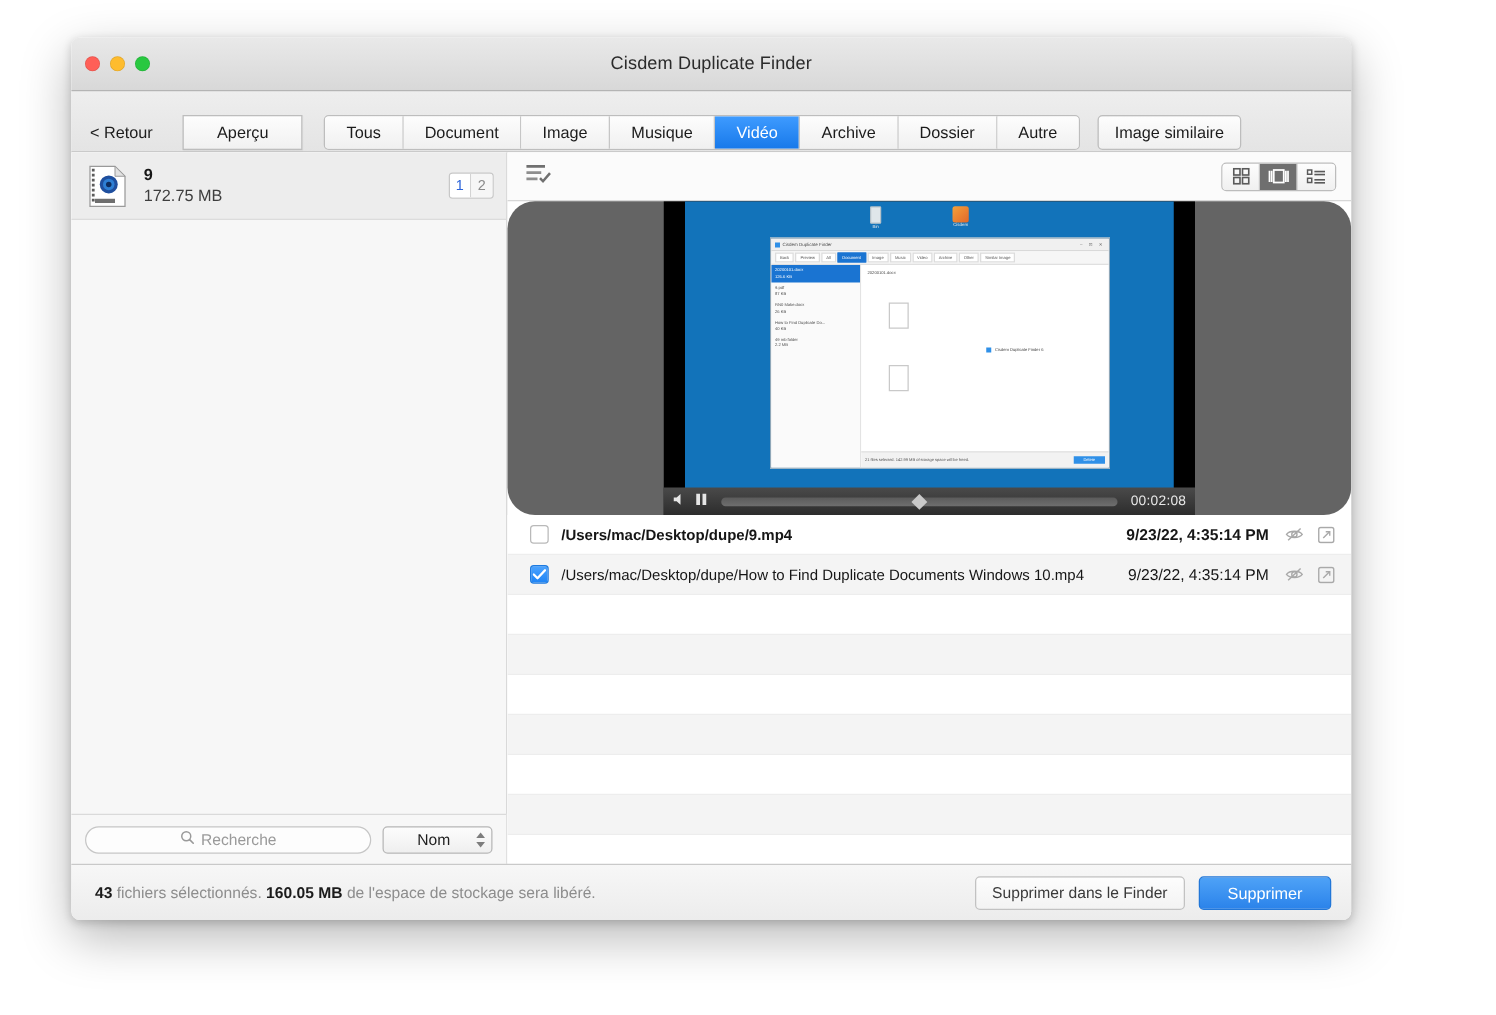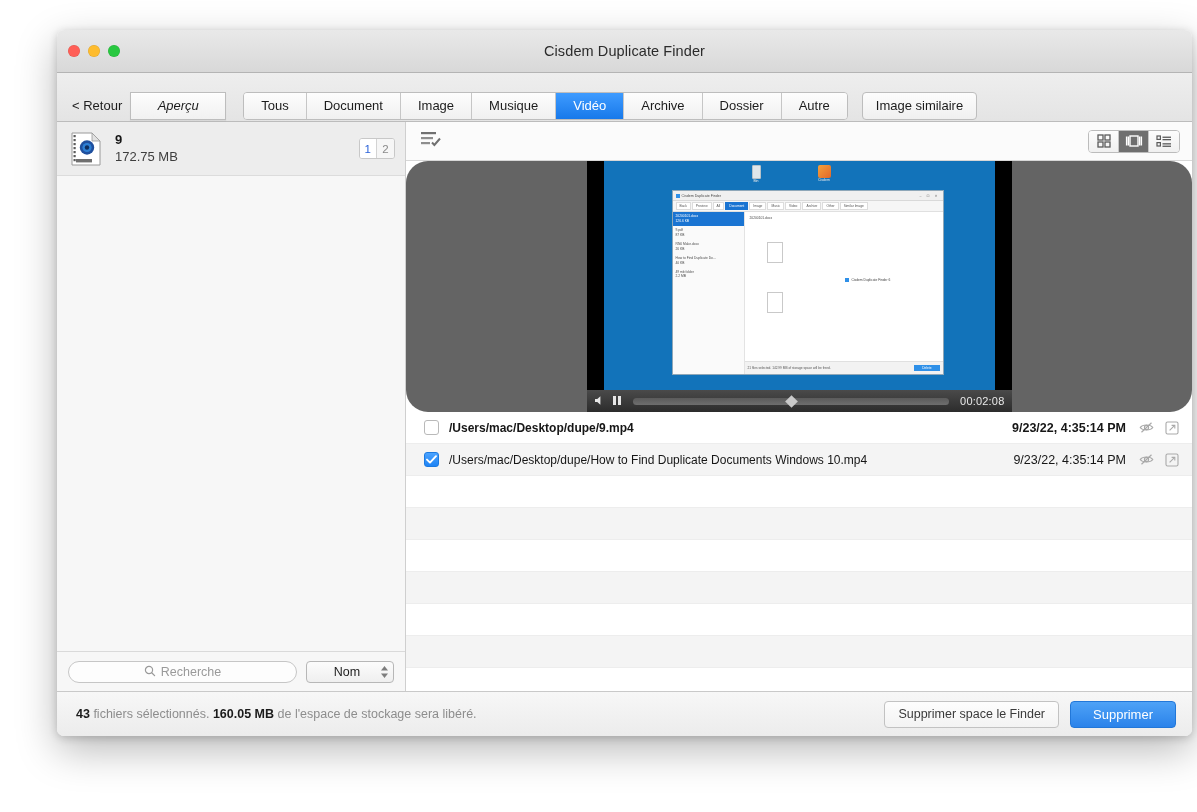--- a/index.html
+++ b/index.html
@@ -13,21 +13,21 @@
   #desktop {
     position: relative;
     width: 1197px; height: 812px;
     background: #ffffff;
   }
 
   
   #window {
     position: absolute;
     left: 57px; top: 30px;
-    width: 1135px; height: 706px;
+    width: 1024px; height: 706px;
     border-radius: 7px;
     background: #fbfbfb;
     box-shadow: 0 14px 40px rgba(0,0,0,0.28), 0 2px 8px rgba(0,0,0,0.18);
     overflow: hidden;
     display: flex;
     flex-direction: column;
   }
 
   
   .titlebar {
@@ -76,32 +76,31 @@
   .back-btn {
     font-size: 13px;
     color: #1d1d1d;
     padding: 4px 8px 4px 2px;
     cursor: default;
     white-space: nowrap;
   }
   .btn-plain {
     height: 28px;
     min-width: 96px;
-    margin-left: 0;
+    margin-left: 16px;
     padding: 0 14px;
     font-size: 13px;
     color: #1c1c1c;
     background: linear-gradient(to bottom, #fdfdfd 0%, #f1f1f1 100%);
     border: 1px solid #bdbdbd;
     border-radius: 0;
     display: flex; align-items: center; justify-content: center;
     box-shadow: 0 1px 0 rgba(255,255,255,0.8) inset, 0 1px 1px rgba(0,0,0,0.05);
     cursor: default;
     white-space: nowrap;
-    font-style: italic;
   }
   .segmented {
     display: flex;
     margin-left: 17px;
     height: 28px;
     border: 1px solid #bdbdbd;
     border-radius: 4px;
     overflow: hidden;
     background: #f3f3f3;
   }
@@ -745,19 +744,19 @@
           </div>
         </div>
       </div>
     </div>
 
     <div class="footer">
       <div class="status">
         <b>43</b><span> fichiers sélectionnés. </span><b>160.05 MB</b><span> de l'espace de stockage sera libéré.</span>
       </div>
       <div class="footer-btns">
-        <div class="btn-finder">Supprimer space le Finder</div>
+        <div class="btn-finder">Supprimer dans le Finder</div>
         <div class="btn-delete">Supprimer</div>
       </div>
     </div>
 
   </div>
 </div>
 
 </body></html>

